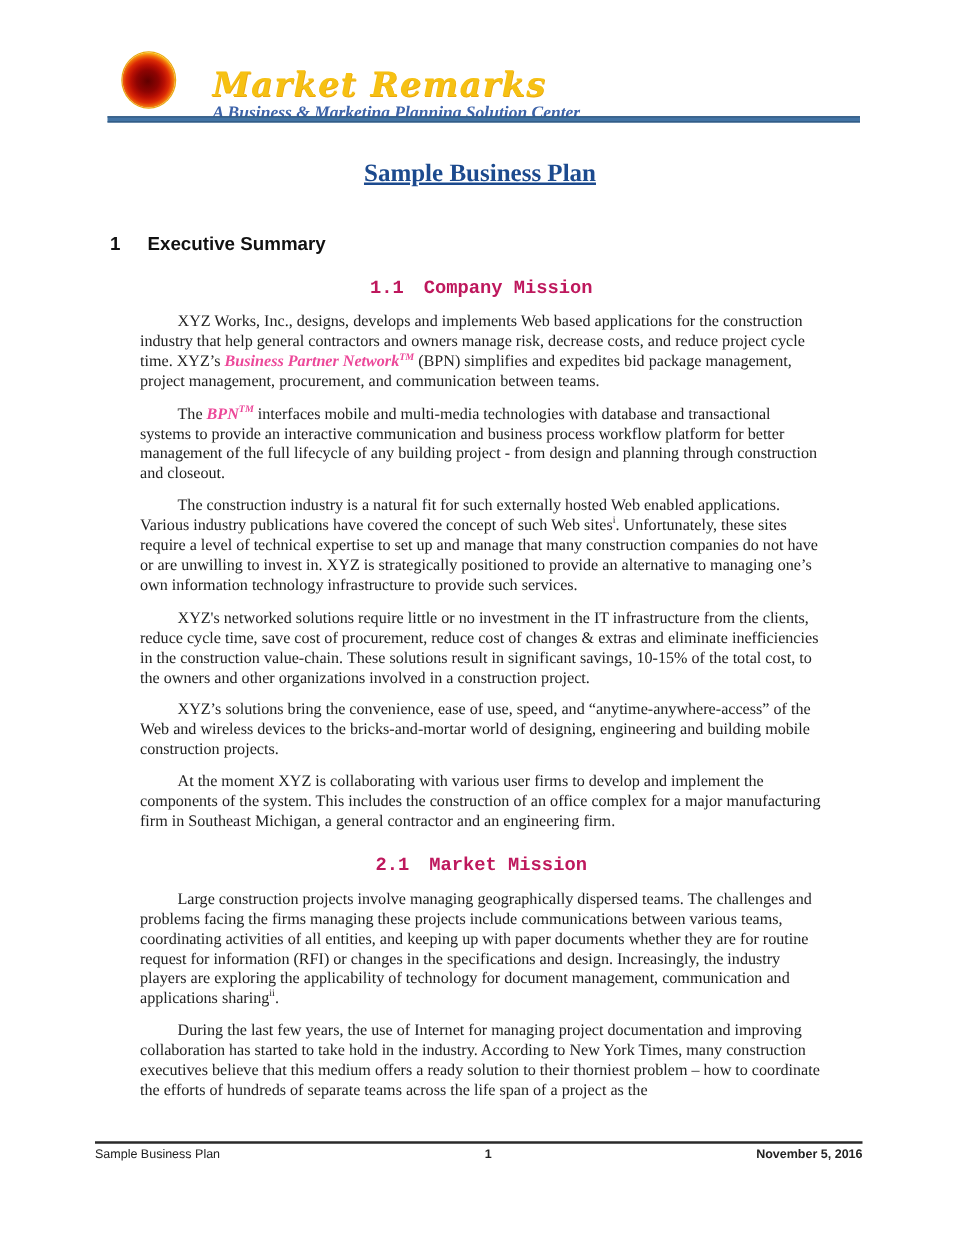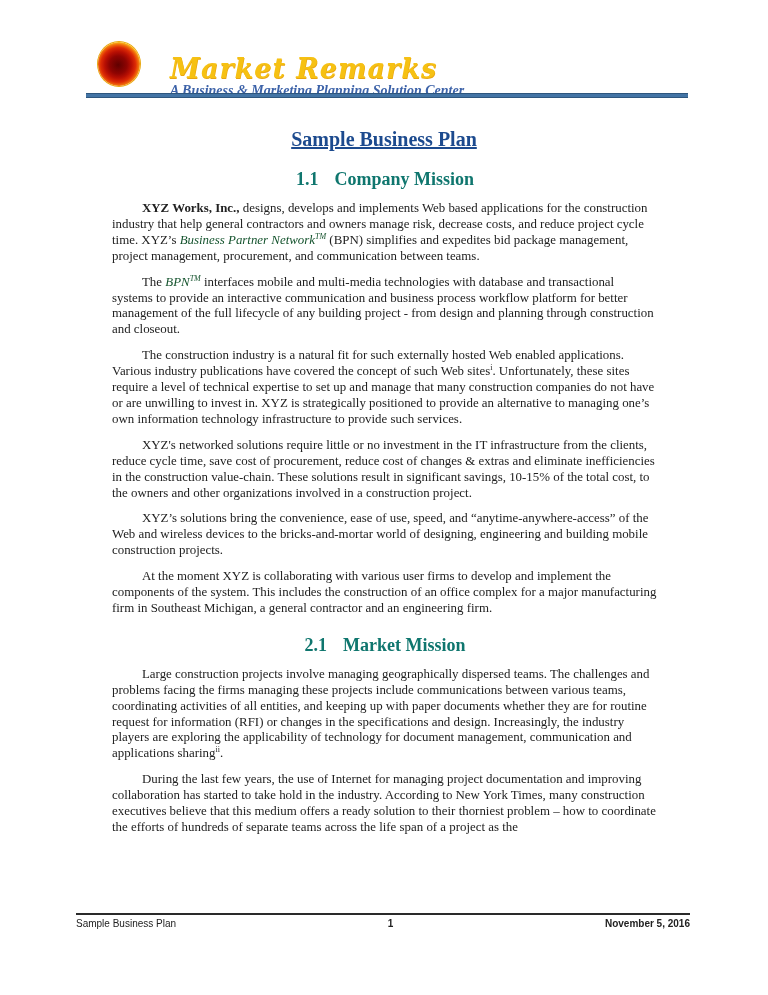--- a/index.html
+++ b/index.html
@@ -57,37 +57,37 @@
     text-decoration: underline;
   }
   .h1 {
     margin: 36px 0 0 88px;
     font-family: "Liberation Sans", sans-serif;
     font-size: 15px; font-weight: bold; color: #111;
   }
   .h1-num { display: inline-block; width: 30px; }
   .h2 {
     text-align: center;
-    font-family: Liberation Serif, serif;
-    font-size: 18px; font-weight: bold; color: #0f766e;
+    font-family: Liberation Mono, monospace;
+    font-size: 15px; font-weight: bold; color: #be185d;
     margin: 18px 0 11px 0;
   }
   .h2-num { margin-right: 16px; }
 
   
   .body-col { margin: 8px 110px 0 112px; }
   .para {
     margin: 0 0 10px 0;
     text-indent: 30px;
     font-size: 12.9px; line-height: 15.9px;
     color: #222;
     text-align: left;
   }
-  .run-bold { font-weight: bold; }
-  .run-blue { color: #14532d; font-weight: normal; font-style: italic; }
+  .run-bold { font-weight: normal; }
+  .run-blue { color: #ec4899; font-weight: bold; font-style: italic; }
   .run-sup  { vertical-align: super; font-size: 0.62em; line-height: 0; }
 
   
   .page-footer { position: absolute; left: 76px; right: 78px; top: 913px; }
   .footer-rule { height: 0; border-top: 2px solid #2a2a2a; }
   .footer-row {
     display: flex; justify-content: space-between; align-items: baseline;
     font-family: "Liberation Sans", sans-serif;
     font-size: 10px; color: #222; margin-top: 3px;
   }
@@ -103,20 +103,23 @@
     <div class="logo"></div>
     <div class="brand-block">
       <div class="brand">Market Remarks</div>
       <div class="tagline">A Business &amp; Marketing Planning Solution Center</div>
     </div>
     <div class="header-rule"></div>
   </header>
 
   <h1 class="doc-title">Sample Business Plan</h1>
 
+  <div class="h1">
+    <span class="h1-num">1</span><span>Executive Summary</span>
+  </div>
 
   <div class="body-col" id="doc-body">
       <div class="h2"><span class="h2-num">1.1</span><span>Company Mission</span></div>
       <p class="para"><span class="run-bold">XYZ Works, Inc.,</span><span> designs, develops and implements Web based applications for the construction industry that help general contractors and owners manage risk, decrease costs, and reduce project cycle time. XYZ’s </span><span class="run-blue">Business Partner Network</span><span class="run-blue run-sup">TM</span><span> (BPN) simplifies and expedites bid package management, project management, procurement, and communication between teams.</span></p>
       <p class="para"><span>The </span><span class="run-blue">BPN</span><span class="run-blue run-sup">TM</span><span> interfaces mobile and multi-media technologies with database and transactional systems to provide an interactive communication and business process workflow platform for better management of the full lifecycle of any building project - from design and planning through construction and closeout.</span></p>
       <p class="para"><span>The construction industry is a natural fit for such externally hosted Web enabled applications. Various industry publications have covered the concept of such Web sites</span><span class="run-sup">i</span><span>. Unfortunately, these sites require a level of technical expertise to set up and manage that many construction companies do not have or are unwilling to invest in. XYZ is strategically positioned to provide an alternative to managing one’s own information technology infrastructure to provide such services.</span></p>
       <p class="para"><span>XYZ's networked solutions require little or no investment in the IT infrastructure from the clients, reduce cycle time, save cost of procurement, reduce cost of changes &amp; extras and eliminate inefficiencies in the construction value-chain. These solutions result in significant savings, 10-15% of the total cost, to the owners and other organizations involved in a construction project.</span></p>
       <p class="para"><span>XYZ’s solutions bring the convenience, ease of use, speed, and “anytime-anywhere-access” of the Web and wireless devices to the bricks-and-mortar world of designing, engineering and building mobile construction projects.</span></p>
       <p class="para"><span>At the moment XYZ is collaborating with various user firms to develop and implement the components of the system. This includes the construction of an office complex for a major manufacturing firm in Southeast Michigan, a general contractor and an engineering firm.</span></p>
       <div class="h2"><span class="h2-num">2.1</span><span>Market Mission</span></div>

